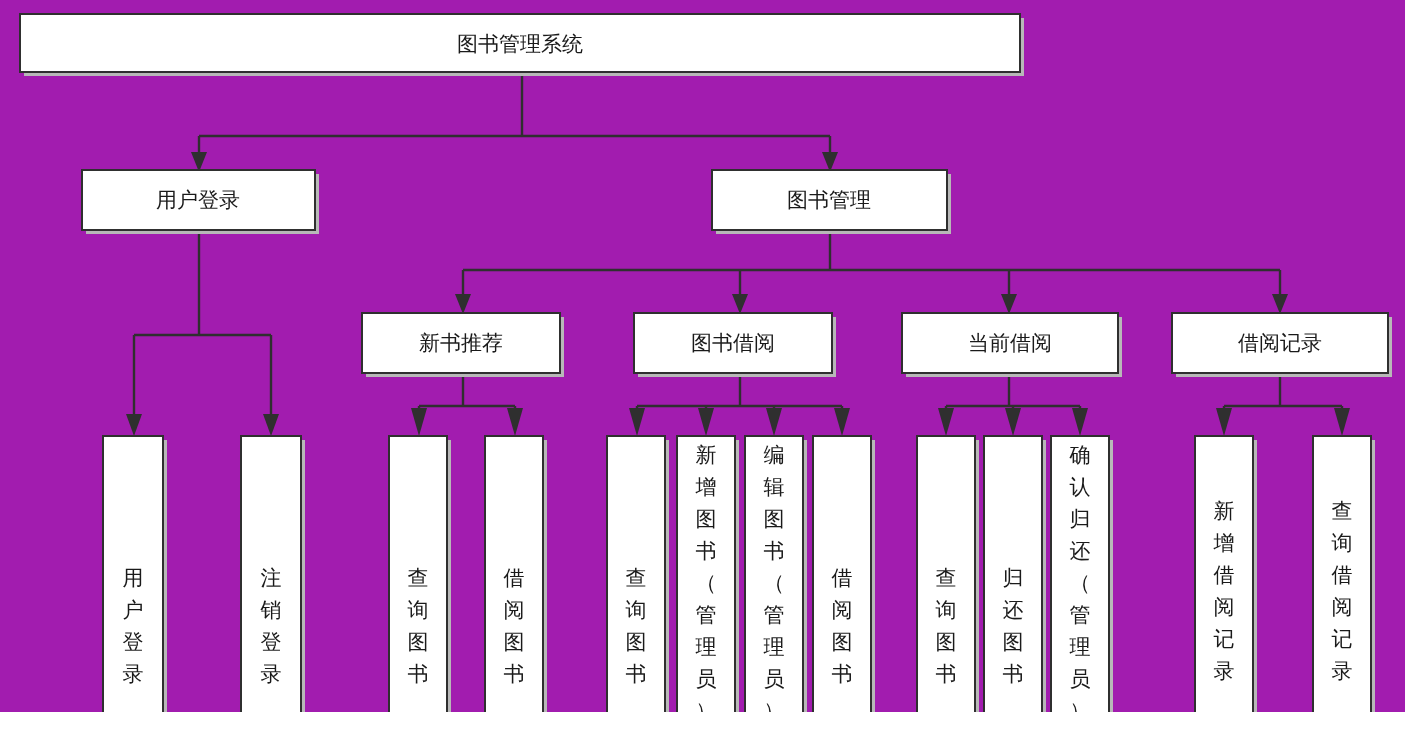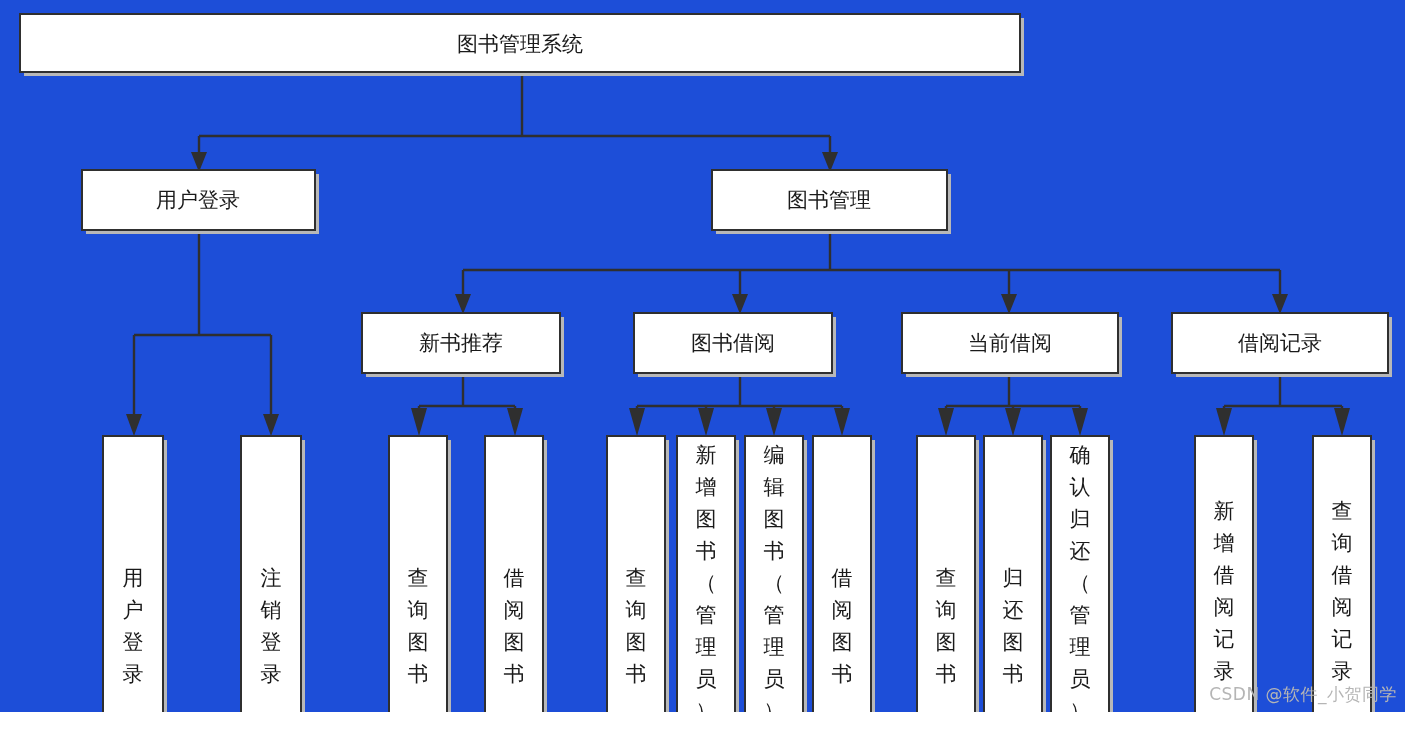--- a/index.html
+++ b/index.html
@@ -7,21 +7,21 @@
     padding: 0;
     background: #ffffff;
   }
   body {
     font-family: "DejaVu Sans", "Liberation Sans", sans-serif;
   }
   #diagram-root {
     position: relative;
     width: 1405px;
     height: 712px;
-    background: #1d4ed8;
+    background: #a21caf;
     overflow: hidden;
   }
   svg#flow-svg {
     position: absolute;
     left: 0;
     top: 0;
     width: 1405px;
     height: 747px;
     display: block;
   }
@@ -252,14 +252,13 @@
     </g>
 
     <g>
       <rect class="node-shadow" x="1317" y="440" width="58" height="297"></rect>
       <rect class="node-box" x="1313" y="436" width="58" height="297"></rect>
       <text class="node-label-v" x="1342" y="518"><tspan x="1342" y="518">查</tspan><tspan x="1342" y="550">询</tspan><tspan x="1342" y="582">借</tspan><tspan x="1342" y="614">阅</tspan><tspan x="1342" y="646">记</tspan><tspan x="1342" y="678">录</tspan></text>
     </g>
 
   </svg>
 
-  <div class="watermark">CSDN @软件_小贺同学</div>
 </div>
 
 </body></html>

